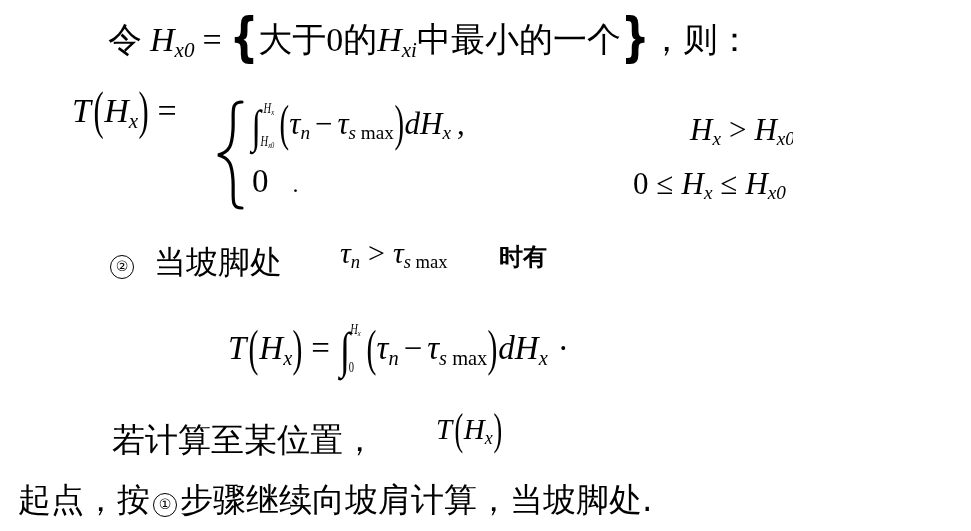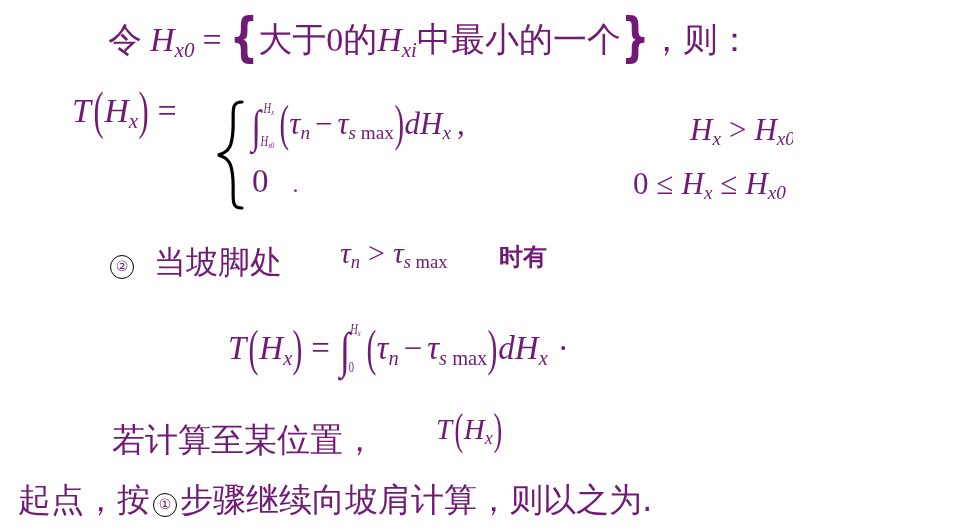--- a/index.html
+++ b/index.html
@@ -6,21 +6,21 @@
     margin: 0;
     padding: 0;
     background: #ffffff;
   }
   #page {
     position: relative;
     width: 793px;
     height: 531px;
     background: #ffffff;
     font-family: "Liberation Serif", serif;
-    color: #701a75;
+    color: #000000;
     overflow: hidden;
   }
   .cjk { font-family: "DejaVu Sans", sans-serif; font-weight: 500; }
   .mi { font-family: "Liberation Serif", serif; font-style: italic; }
   .mn { font-family: "Liberation Serif", serif; font-style: normal; }
   .mo { font-family: "Liberation Serif", serif; font-style: normal; }
 
   
   .line { position: absolute; white-space: nowrap; }
 
@@ -125,16 +125,16 @@
   </div>
 
   <div class="eqnum" style="left:902px; top:335px;">(5)</div>
 
   <div class="line" style="left:112px; top:418px; font-size:33px; font-family:Liberation Sans, sans-serif; font-weight:500;">若计算至某位置，</div>
   <div class="line" style="left:436px; top:413px; font-size:29px;">
     <span class="mi">T</span><span class="medparen" style="font-size:29px; margin-left:2px;">(</span><span class="mi">H</span><sub>x</sub><span class="medparen" style="font-size:29px;">)</span>
   </div>
 
   <div class="line" style="left:18px; top:478px; font-size:33px;">
-    <span class="cjk">起点，按</span><span class="circnum" style="margin:0 3px;">①</span><span class="cjk">步骤继续向坡肩计算，则以之为.</span>
+    <span class="cjk">起点，按</span><span class="circnum" style="margin:0 3px;">①</span><span class="cjk">步骤继续向坡肩计算，当坡脚处.</span>
   </div>
 
 </div>
 
 </body></html>

